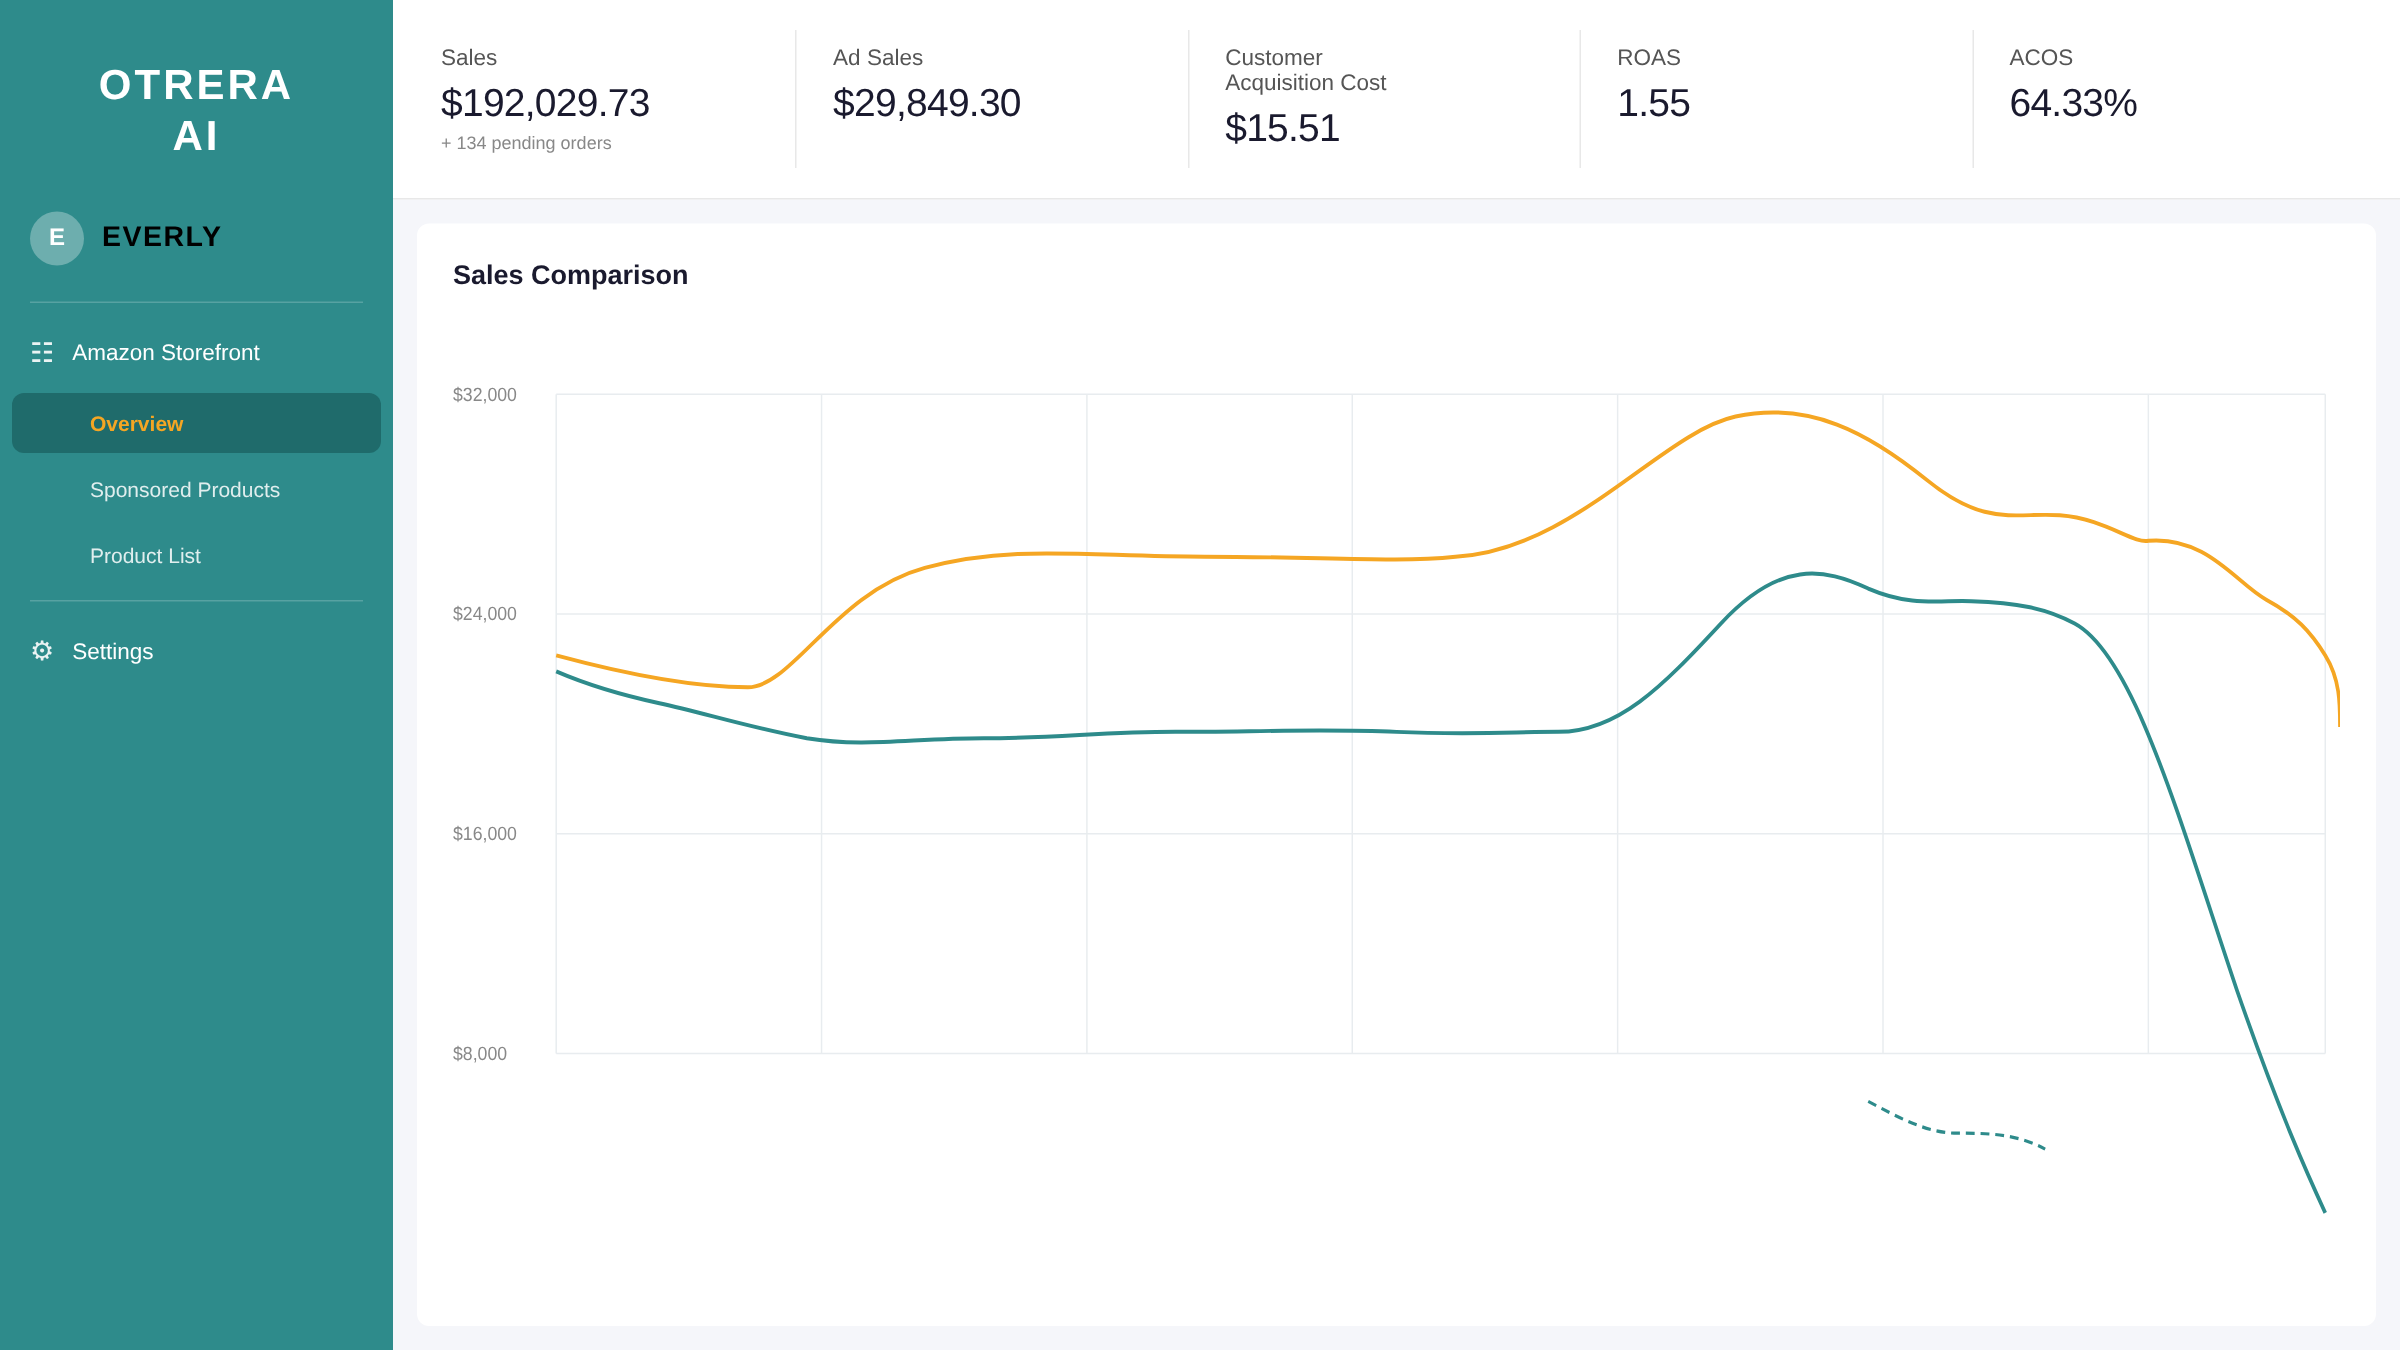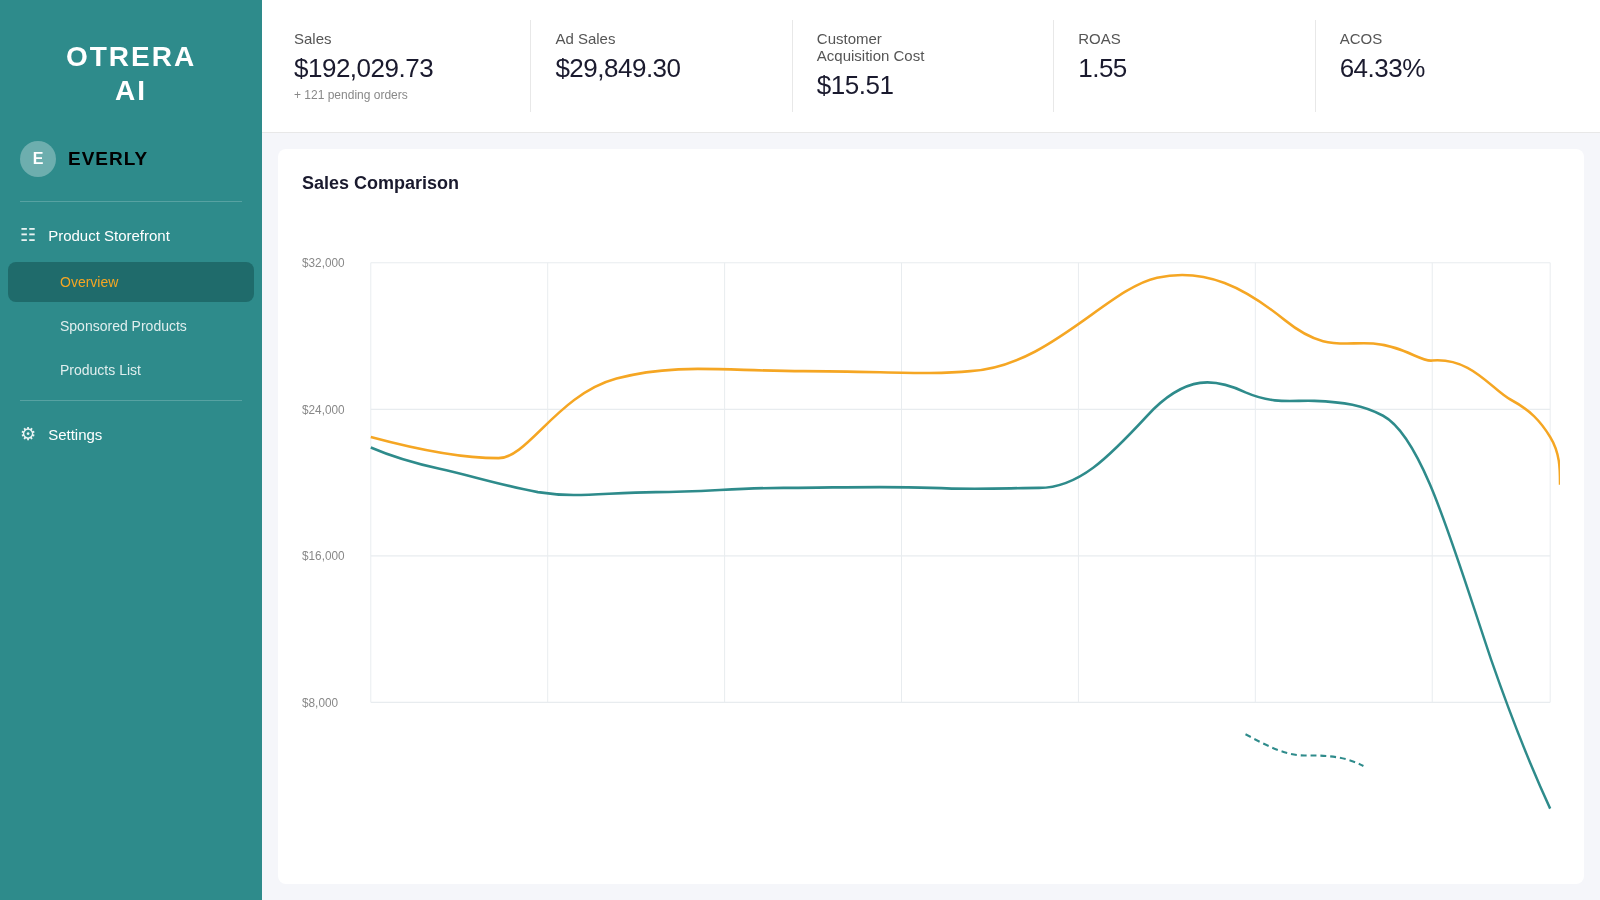--- a/index.html
+++ b/index.html
@@ -84,21 +84,21 @@
       color: rgba(255,255,255,0.85);
       font-size: 14px;
       cursor: pointer;
       border-radius: 8px;
       margin: 2px 8px;
     }
 
     .sidebar-nav-item.active {
       background: #1f6b6b;
       color: #f5a623;
-      font-weight: 400;
+      font-weight: 700;
     }
 
     
     #main {
       flex: 1;
       display: flex;
       flex-direction: column;
       overflow: hidden;
       background: #f5f6fa;
     }
@@ -211,50 +211,50 @@
     <div id="user-avatar">
       <span>E</span>
     </div>
     <div id="user-name">EVERLY</div>
   </div>
 
   <div class="sidebar-divider"></div>
 
   <div class="sidebar-section-item">
     <span class="icon">☷</span>
-    <span>Product Storefront</span>
+    <span>Amazon Storefront</span>
   </div>
 
   <div class="sidebar-nav-item active">
     <span>Overview</span>
   </div>
 
   <div class="sidebar-nav-item">
     <span>Sponsored Products</span>
   </div>
 
   <div class="sidebar-nav-item">
-    <span>Products List</span>
+    <span>Product List</span>
   </div>
 
   <div class="sidebar-divider"></div>
 
   <div class="sidebar-section-item">
     <span class="icon">⚙</span>
     <span>Settings</span>
   </div>
 </div>
 
 <div id="main">
 
   <div id="kpi-row">
     <div class="kpi-card">
       <div class="kpi-label">Sales</div>
       <div class="kpi-value">$192,029.73</div>
-      <div class="kpi-sub">+ 121 pending orders</div>
+      <div class="kpi-sub">+ 134 pending orders</div>
     </div>
     <div class="kpi-card">
       <div class="kpi-label">Ad Sales</div>
       <div class="kpi-value">$29,849.30</div>
     </div>
     <div class="kpi-card">
       <div class="kpi-label">Customer<br>Acquisition Cost</div>
       <div class="kpi-value">$15.51</div>
     </div>
     <div class="kpi-card">

